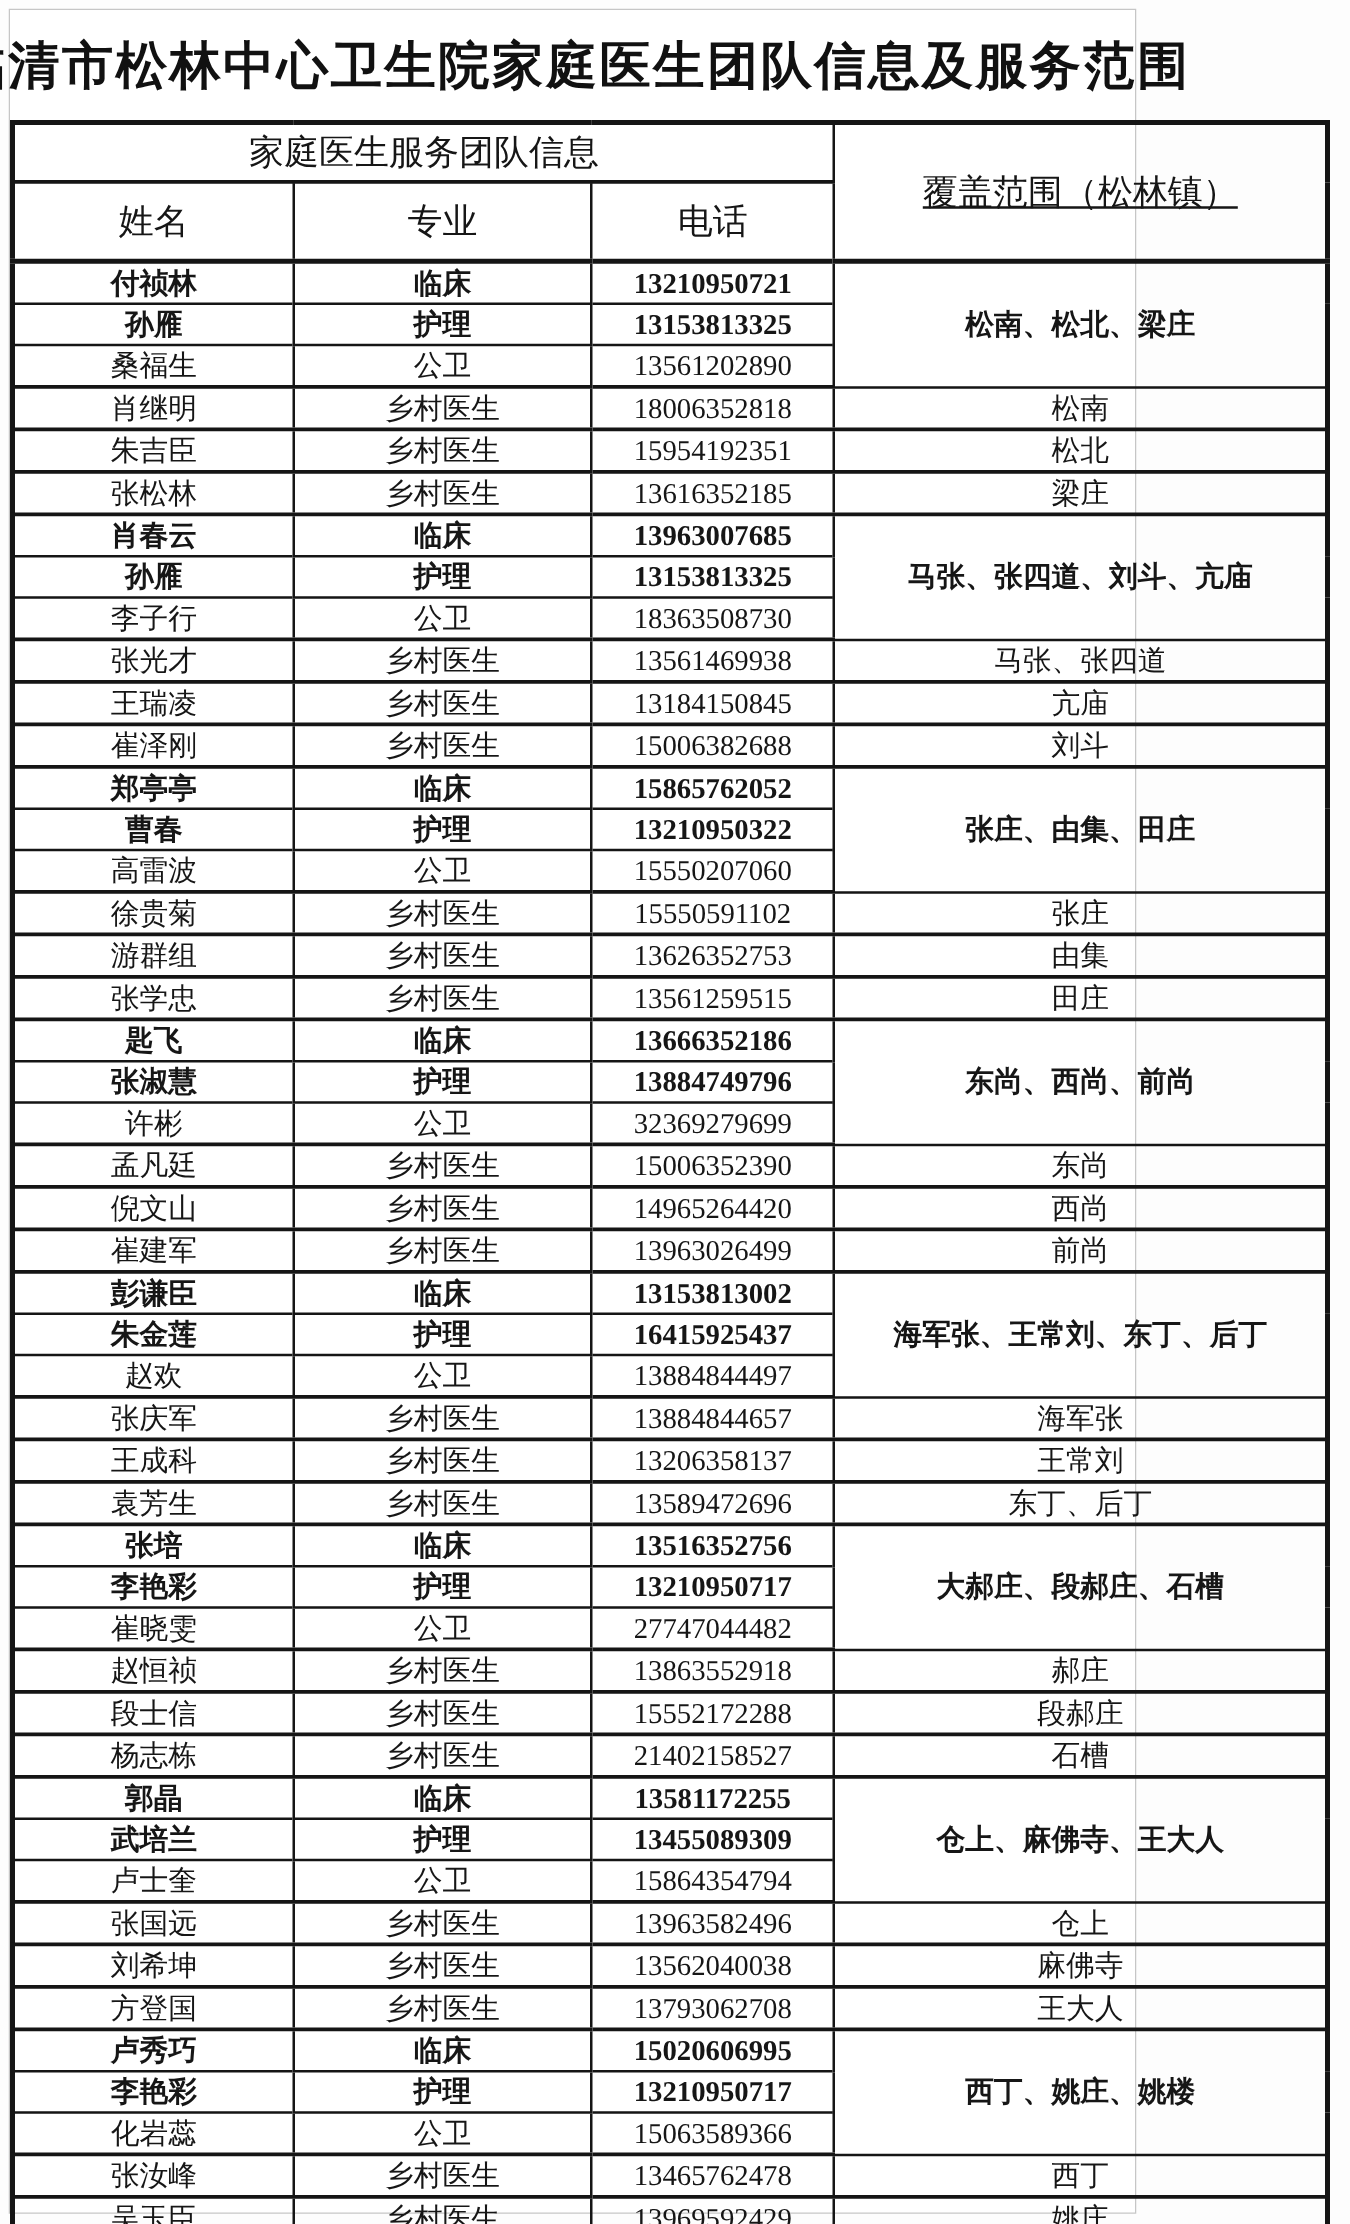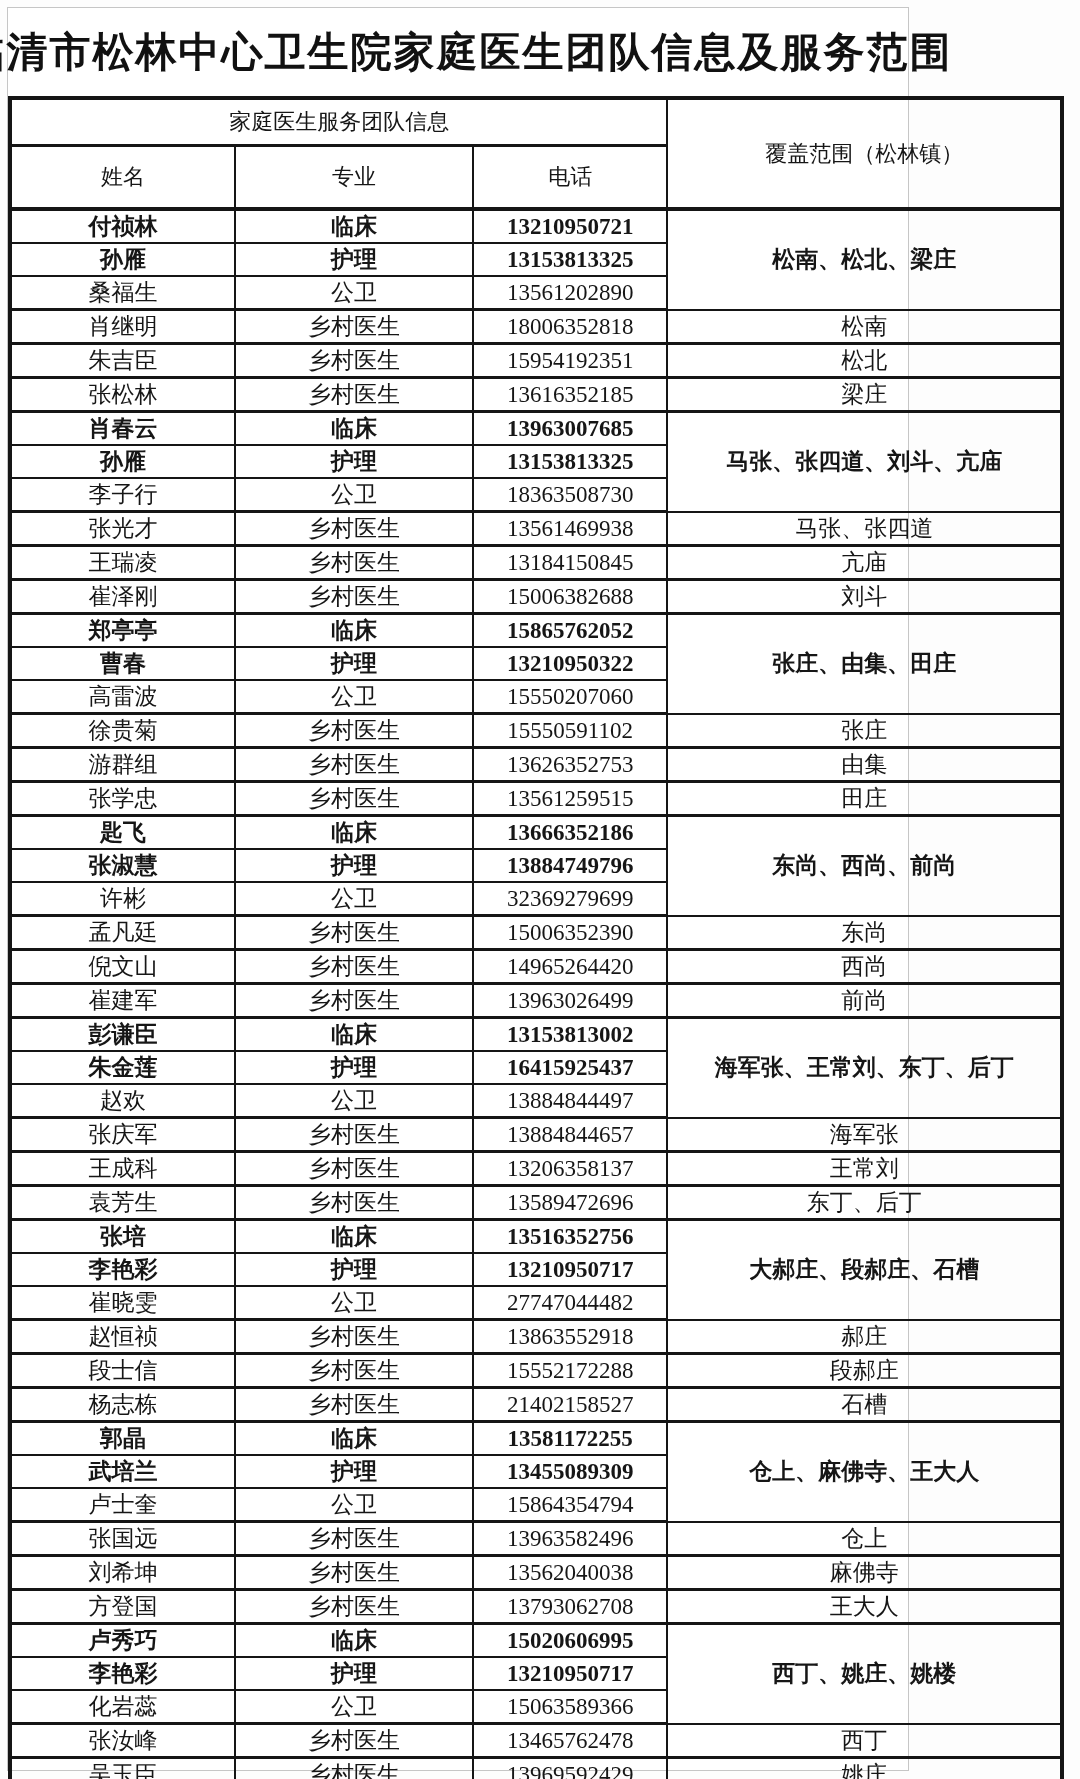--- a/index.html
+++ b/index.html
@@ -43,25 +43,25 @@
   th, td {
     border: 2px solid #151515;
     text-align: center;
     vertical-align: middle;
     padding: 0;
     overflow: hidden;
     white-space: nowrap;
   }
   thead th {
     font-weight: normal;
-    font-size: 22px;
+    font-size: 28px;
   }
   .h-group { height: 44px; border-bottom-width: 3px; }
   .h-col   { height: 60px; border-bottom-width: 4px; }
-  .h-cov   { border-bottom-width: 4px; }
+  .h-cov   { border-bottom-width: 4px; text-decoration: underline; }
   tbody td {
     height: 30px;
     font-size: 23px;
     border-bottom-width: 3px;
   }
   tbody tr.inner td { border-bottom-width: 1px; font-weight: bold; }
   tbody td.coverage { border-bottom-width: 3px; }
 </style>
 </head>
 <body>

